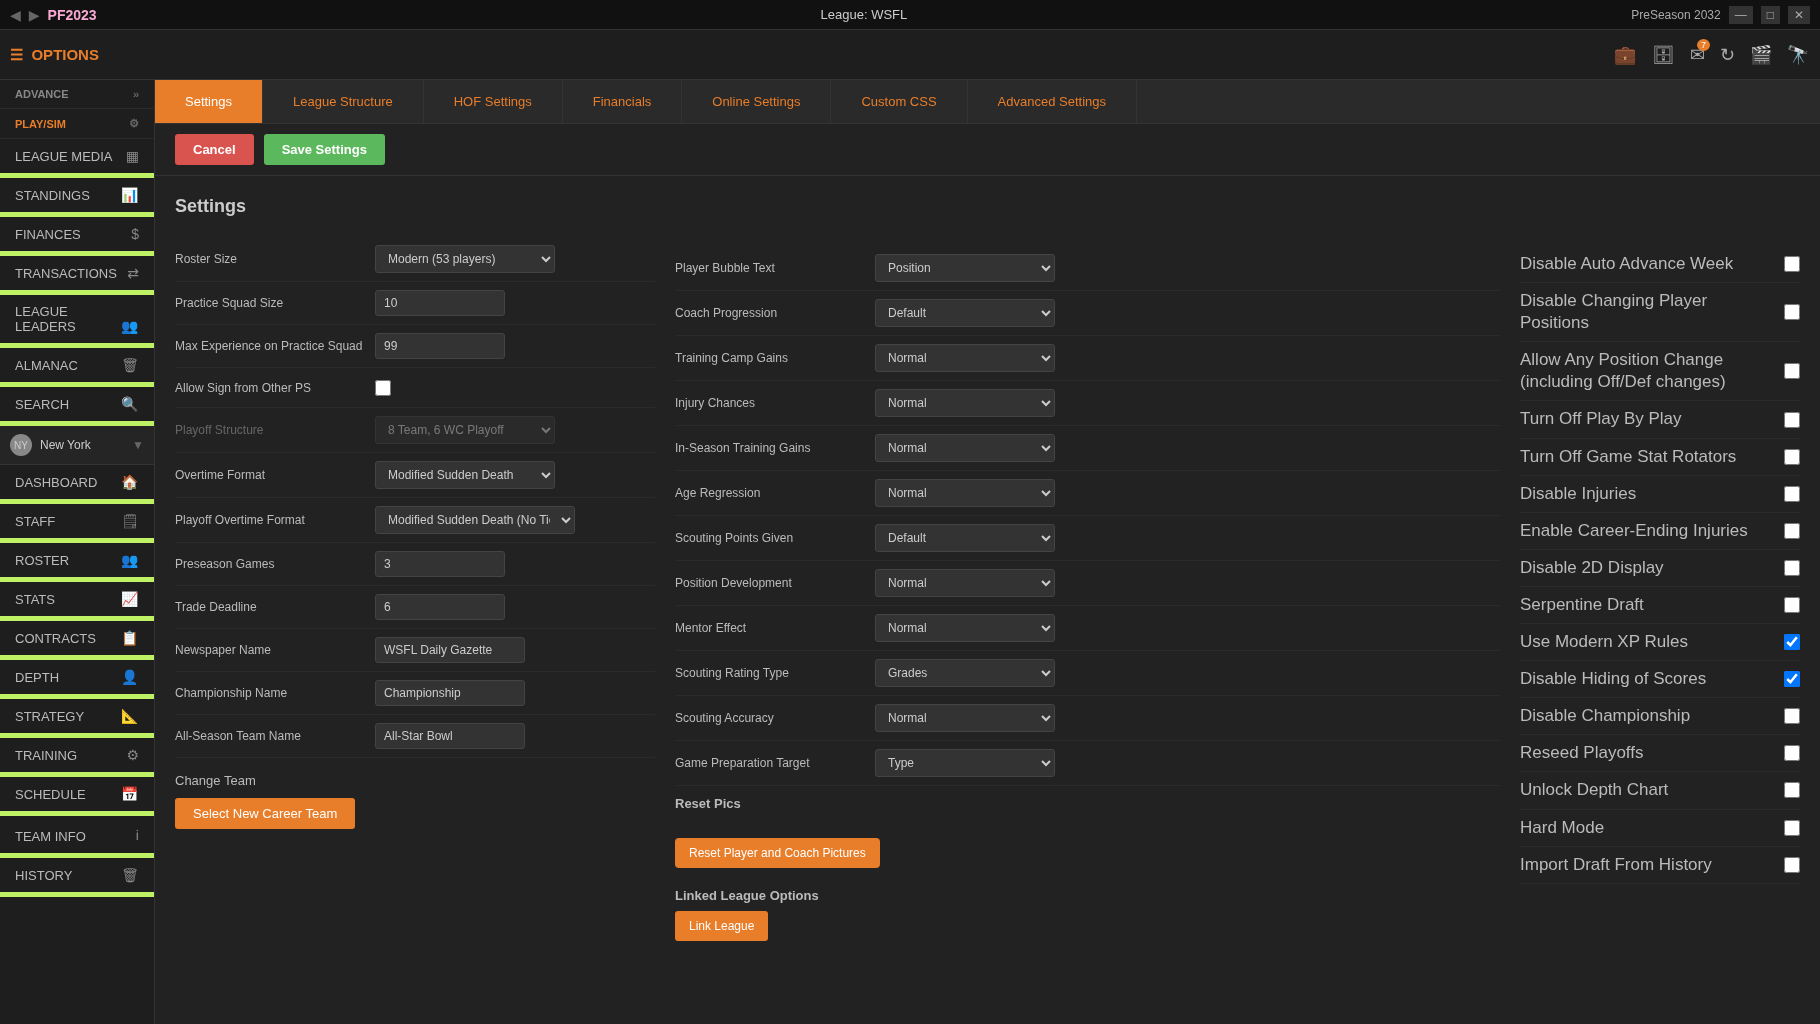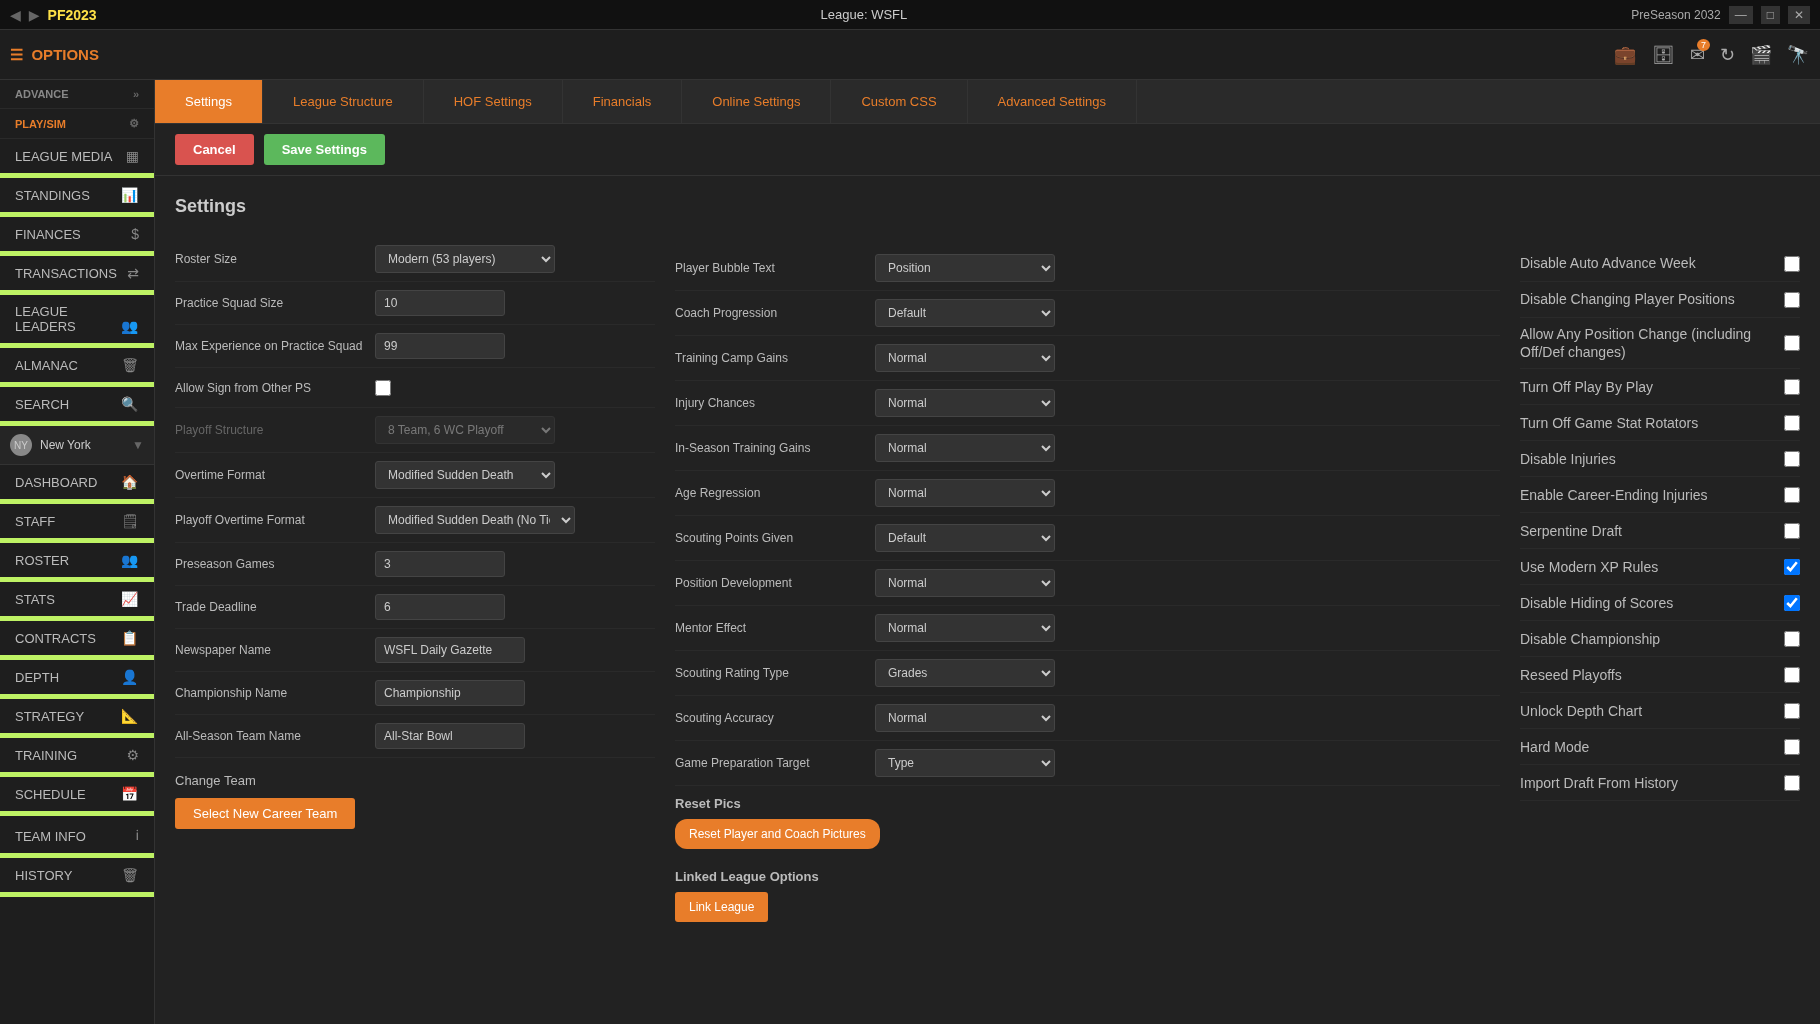--- a/index.html
+++ b/index.html
@@ -12,21 +12,21 @@
       display: flex;
       align-items: center;
       justify-content: space-between;
       padding: 0 10px;
       border-bottom: 1px solid #333;
     }
     .title-bar-left { display: flex; align-items: center; gap: 8px; }
     .title-bar-center { color: #ccc; font-size: 13px; }
     .title-bar-right { display: flex; align-items: center; gap: 8px; color: #aaa; font-size: 12px; }
     .title-bar-btn { background: #333; border: none; color: #aaa; padding: 2px 6px; cursor: pointer; font-size: 12px; }
-    .logo-text { color: #fde047; font-weight: bold; font-size: 14px; }
+    .logo-text { color: #f9a8d4; font-weight: bold; font-size: 14px; }
     .nav-arrow { color: #666; cursor: pointer; font-size: 14px; }
 
     
     .top-nav {
       background: #1e1e1e;
       height: 50px;
       display: flex;
       align-items: center;
       padding: 0 10px;
       border-bottom: 1px solid #333;
@@ -139,25 +139,25 @@
       height: 16px;
       cursor: pointer;
     }
 
     .change-team-section { padding: 15px 0; }
     .change-team-title { color: #bbb; font-size: 13px; margin-bottom: 10px; }
     .btn-select-team { background: #e87d2a; color: white; border: none; padding: 8px 18px; cursor: pointer; border-radius: 3px; font-size: 13px; }
 
     .reset-section { padding: 10px 0; }
     .reset-title { color: #bbb; font-size: 13px; margin-bottom: 8px; font-weight: bold; }
-    .btn-reset { background: #e87d2a; color: white; border: none; padding: 8px 14px; cursor: pointer; border-radius: 12px; font-size: 12px; }
+    .btn-reset { background: #e87d2a; color: white; border: none; padding: 8px 14px; cursor: pointer; border-radius: 4px; font-size: 12px; margin-top: 19px; }
     .btn-link { background: #e87d2a; color: white; border: none; padding: 8px 14px; cursor: pointer; border-radius: 3px; font-size: 12px; }
 
     .checkbox-row { display: flex; align-items: center; padding: 7px 0; border-bottom: 1px solid #2a2a2a; min-height: 36px; }
-    .checkbox-label { color: #bbb; font-size: 14px; flex: 1; margin-right: 10px; line-height: 1.3; }
+    .checkbox-label { color: #bbb; font-size: 17px; flex: 1; margin-right: 10px; line-height: 1.3; }
 
     .linked-section { padding: 10px 0; }
     .linked-title { color: #bbb; font-size: 13px; margin-bottom: 8px; font-weight: bold; }
   </style>
 </head>
 <body>
 
 <div class="title-bar">
   <div class="title-bar-left">
     <span class="nav-arrow">◀</span>
@@ -517,20 +517,24 @@
         </div>
         <div class="checkbox-row">
           <span class="checkbox-label">Disable Injuries</span>
           <input type="checkbox" class="setting-check" style="">
         </div>
         <div class="checkbox-row">
           <span class="checkbox-label">Enable Career-Ending Injuries</span>
           <input type="checkbox" class="setting-check" style="">
         </div>
         <div class="checkbox-row">
+          <span class="checkbox-label">Disable 2D Display</span>
+          <input type="checkbox" class="setting-check" style="">
+        </div>
+        <div class="checkbox-row">
           <span class="checkbox-label">Serpentine Draft</span>
           <input type="checkbox" class="setting-check" style="">
         </div>
         <div class="checkbox-row">
           <span class="checkbox-label">Use Modern XP Rules</span>
           <input type="checkbox" class="setting-check" checked="" style="">
         </div>
         <div class="checkbox-row">
           <span class="checkbox-label">Disable Hiding of Scores</span>
           <input type="checkbox" class="setting-check" checked="" style="">

